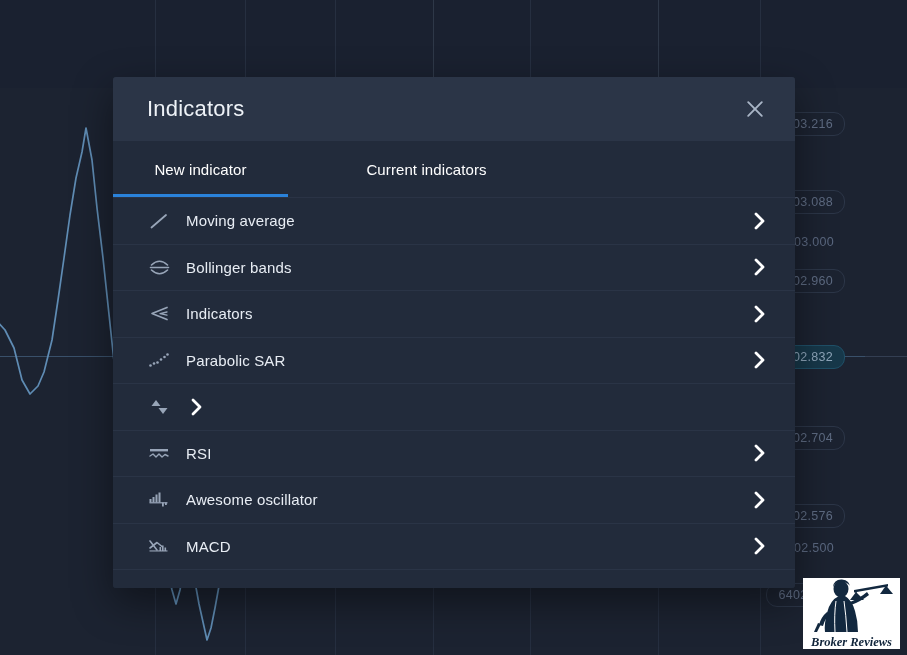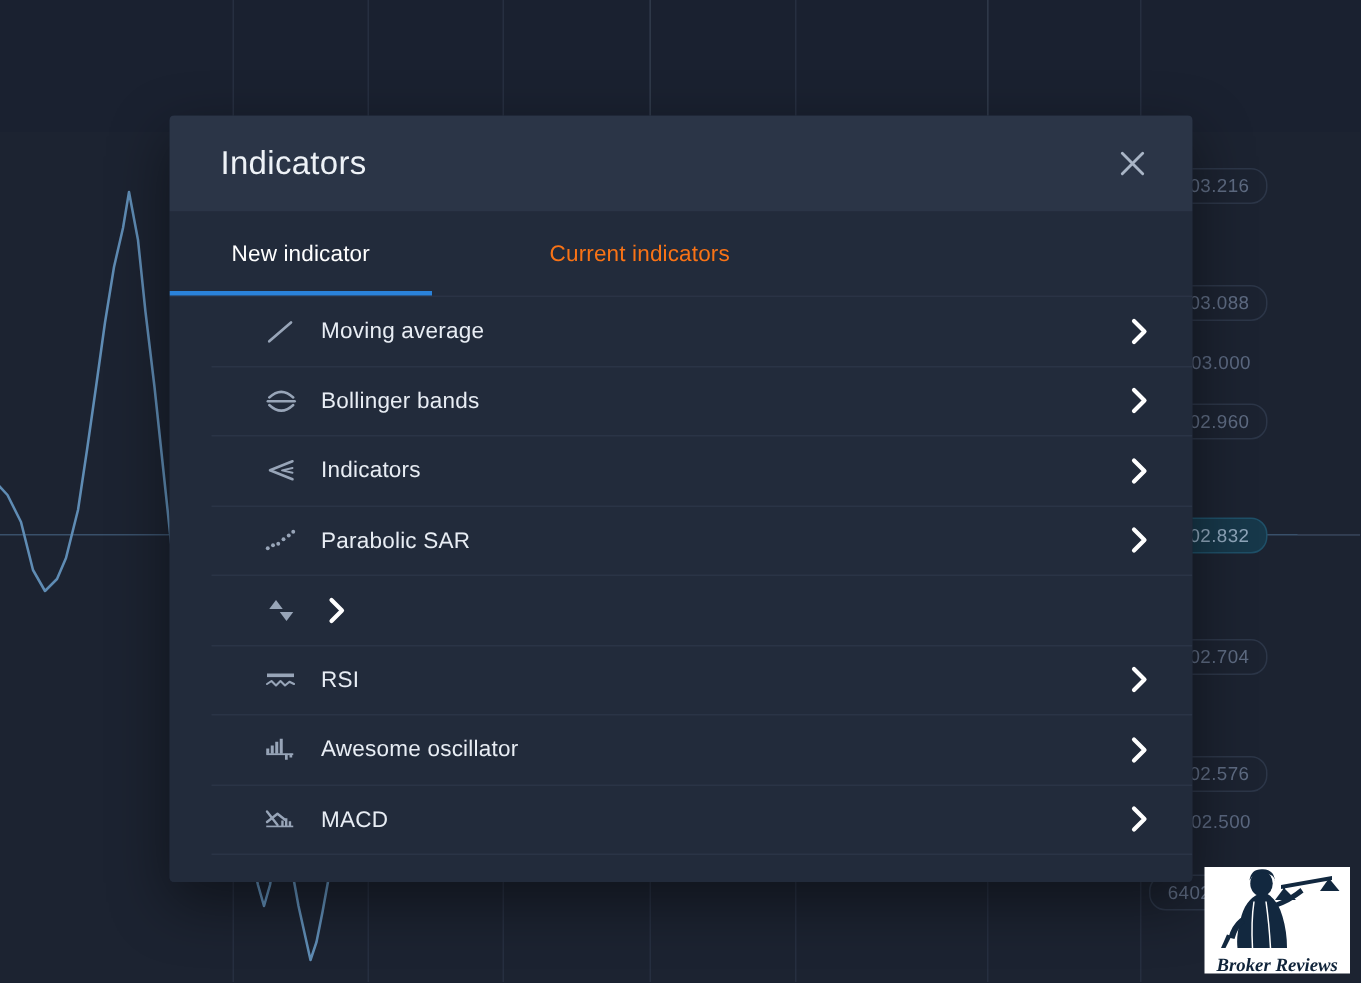--- a/index.html
+++ b/index.html
@@ -104,41 +104,40 @@
     border-bottom: 1px solid #2a3345;
     gap: 36px;
   }
   .tab {
     position: relative;
     height: 100%;
     display: flex;
     align-items: center;
     justify-content: center;
     font-size: 15px;
-    color: #f97316;
+    color: #ffffff;
     cursor: pointer;
     letter-spacing: .1px;
   }
   .tab.tab-new  { width: 175px; }
   .tab.tab-cur  { width: 205px; }
   .tab.active { color: #ffffff; }
   .tab.active::after {
     content: "";
     position: absolute;
     left: 0; right: 0; bottom: 0;
     height: 3px;
     background: #2a82da;
   }
 
   
   .ind-list {
     flex: 1 1 auto;
     overflow: hidden;
     background: #222b3b;
-    padding-left: 28px;
   }
   .ind-row {
     position: relative;
     height: 46.5px;
     display: flex;
     align-items: center;
     padding: 0 26px 0 33px;
     border-bottom: 1px solid #2a3446;
     cursor: pointer;
   }

